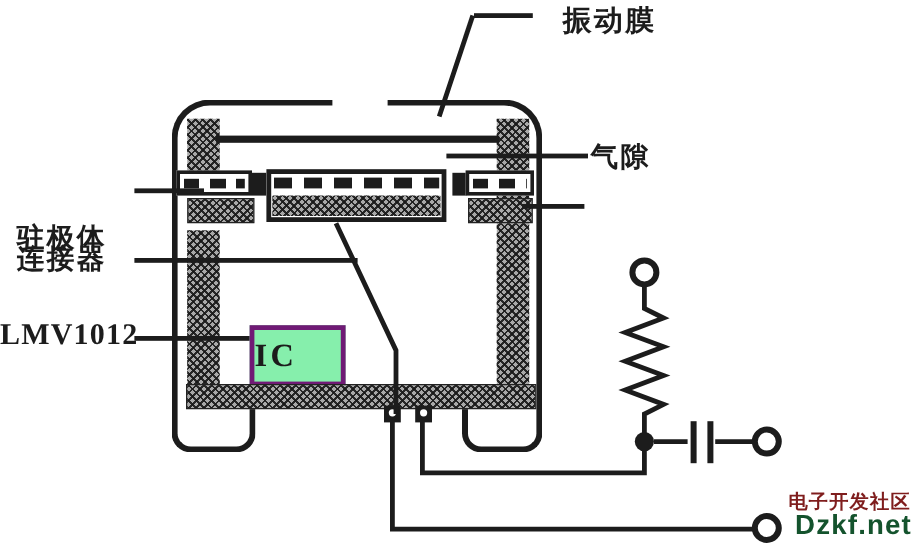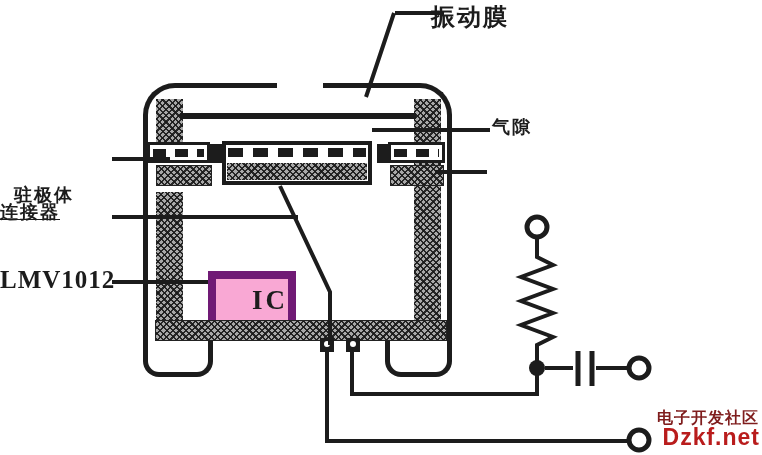--- a/index.html
+++ b/index.html
@@ -9,56 +9,56 @@
   }
   
   .abs{position:absolute;}
   .lead{position:absolute;height:4px;background:#1c1c1c;}
   .xh{
     background-color:#a8a8a8;
     background-image:
       repeating-linear-gradient(45deg, rgba(25,25,25,.9) 0 1.6px, transparent 1.6px 4.5px),
       repeating-linear-gradient(135deg, rgba(25,25,25,.9) 0 1.6px, transparent 1.6px 4.5px);
   }
-  .cjk{position:absolute;font-weight:bold;font-size:18px;letter-spacing:2px;white-space:nowrap;}
+  .cjk{position:absolute;font-weight:bold;font-size:23px;letter-spacing:2px;white-space:nowrap;}
   
   .can{
     position:absolute;left:143px;top:83px;width:299px;height:262px;
     border:5px solid #1c1c1c;border-bottom:none;border-radius:32px 32px 0 0;
   }
   .gap-cover{position:absolute;left:277px;top:79px;width:46px;height:11px;background:#fff;}
   .foot{
     position:absolute;top:330px;width:60px;height:42px;
     border:5px solid #1c1c1c;border-top:none;border-radius:0 0 16px 16px;background:#fff;
   }
   .pcb{position:absolute;left:155px;top:320px;width:290px;height:19px;border:1px solid #222;z-index:3;}
   .membrane{position:absolute;left:180px;top:113px;width:236px;height:6px;background:#1c1c1c;}
   .dash-box{position:absolute;height:15px;border:3px solid #1c1c1c;background:#fff;}
   .dashes{position:absolute;left:3px;right:3px;top:50%;transform:translateY(-50%);height:8px;
     background:repeating-linear-gradient(90deg,#1c1c1c 0 13px,transparent 13px 22px);}
   .sep{position:absolute;top:144px;width:12px;height:19px;background:#1c1c1c;}
   .mid-box{position:absolute;left:222px;top:141px;width:142px;height:36px;border:4px solid #1c1c1c;background:#fff;}
   .mid-dash{position:absolute;left:2px;right:2px;top:3px;height:9px;
     background:repeating-linear-gradient(90deg,#1c1c1c 0 15px,transparent 15px 25px);}
   .mid-xh{position:absolute;left:1px;right:1px;bottom:1px;height:17px;}
-  .ic-box{position:absolute;left:208px;top:271px;width:72px;height:43px;border:8px solid #701a75;background:#f9a8d4;z-index:2;
+  .ic-box{position:absolute;left:208px;top:271px;width:72px;height:43px;border:4px solid #701a75;background:#86efac;z-index:2;
     font-family:"Liberation Serif",serif;font-size:27px;font-weight:bold;
-    display:flex;align-items:center;justify-content:flex-end;letter-spacing:3px;}
+    display:flex;align-items:center;justify-content:flex-start;letter-spacing:3px;}
   .terminal{position:absolute;top:338px;width:14px;height:14px;background:#1c1c1c;z-index:4;}
   .terminal .hole{position:absolute;left:4px;top:3px;width:6px;height:6px;background:#fff;border-radius:50%;}
   
-  .lbl-diaphragm{left:431px;top:1px;font-size:24px;}
+  .lbl-diaphragm{left:469px;top:1px;font-size:24px;}
   .lbl-airgap{left:492px;top:115px;}
   .lbl-guard{left:487px;top:159px;}
   .lbl-electret{left:14px;top:143px;margin-top:40px;}
-  .lbl-connector{left:0;top:200px;text-decoration:underline;}
+  .lbl-connector{left:14px;top:200px;}
   .lbl-chip{left:0px;top:266px;font-family:"Liberation Serif",serif;font-size:25px;letter-spacing:1px;}
   
   .wm1{position:absolute;right:3px;top:408px;font-size:16px;font-weight:bold;color:#7f1d1d;letter-spacing:1px;z-index:1;}
-  .wm2{position:absolute;right:2px;top:424px;font-size:23px;font-weight:bold;color:#b91c1c;letter-spacing:1px;z-index:1;text-align:center;}
+  .wm2{position:absolute;right:2px;top:424px;font-size:23px;font-weight:bold;color:#14532d;letter-spacing:1px;z-index:1;text-align:center;}
   svg.wires{position:absolute;left:0;top:0;z-index:5;}
 </style>
 </head>
 <body>
 
 <div class="stage">
 
   <div class="wm1">电子开发社区</div>
   <div class="wm2">Dzkf.net</div>
 

